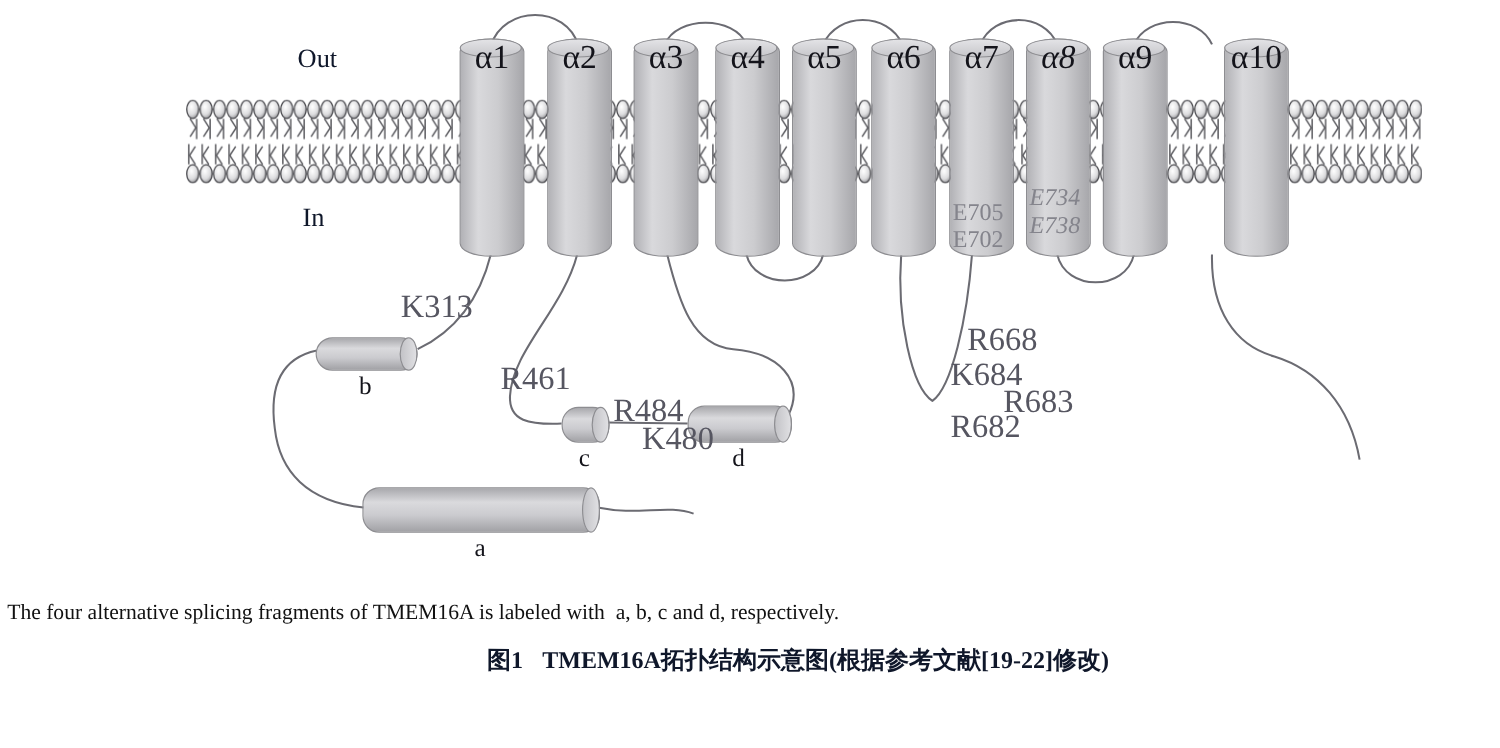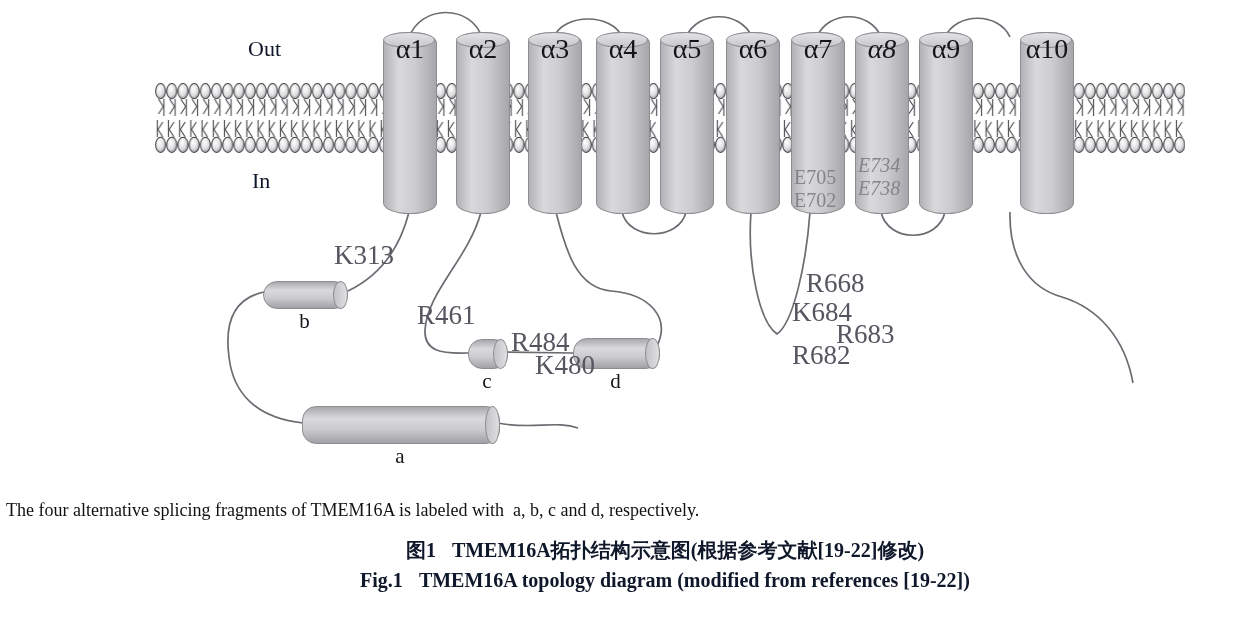--- a/index.html
+++ b/index.html
@@ -146,16 +146,13 @@
     <div class="side-label in">In</div>
   </div>
 
   <div class="notes">
     <div class="note-line">The four alternative splicing fragments of TMEM16A is labeled with  a, b, c and d, respectively.</div>
   </div>
 
   <div class="figcap zh">
     <span>图1</span><span class="gap"></span><span>TMEM16A拓扑结构示意图(根据参考文献[19-22]修改)</span>
   </div>
-  <div class="figcap en">
-    <span>Fig.1</span><span class="gap"></span><span>TMEM16A topology diagram (modified from references [19-22])</span>
-  </div>
 </div>
 
 </body></html>

